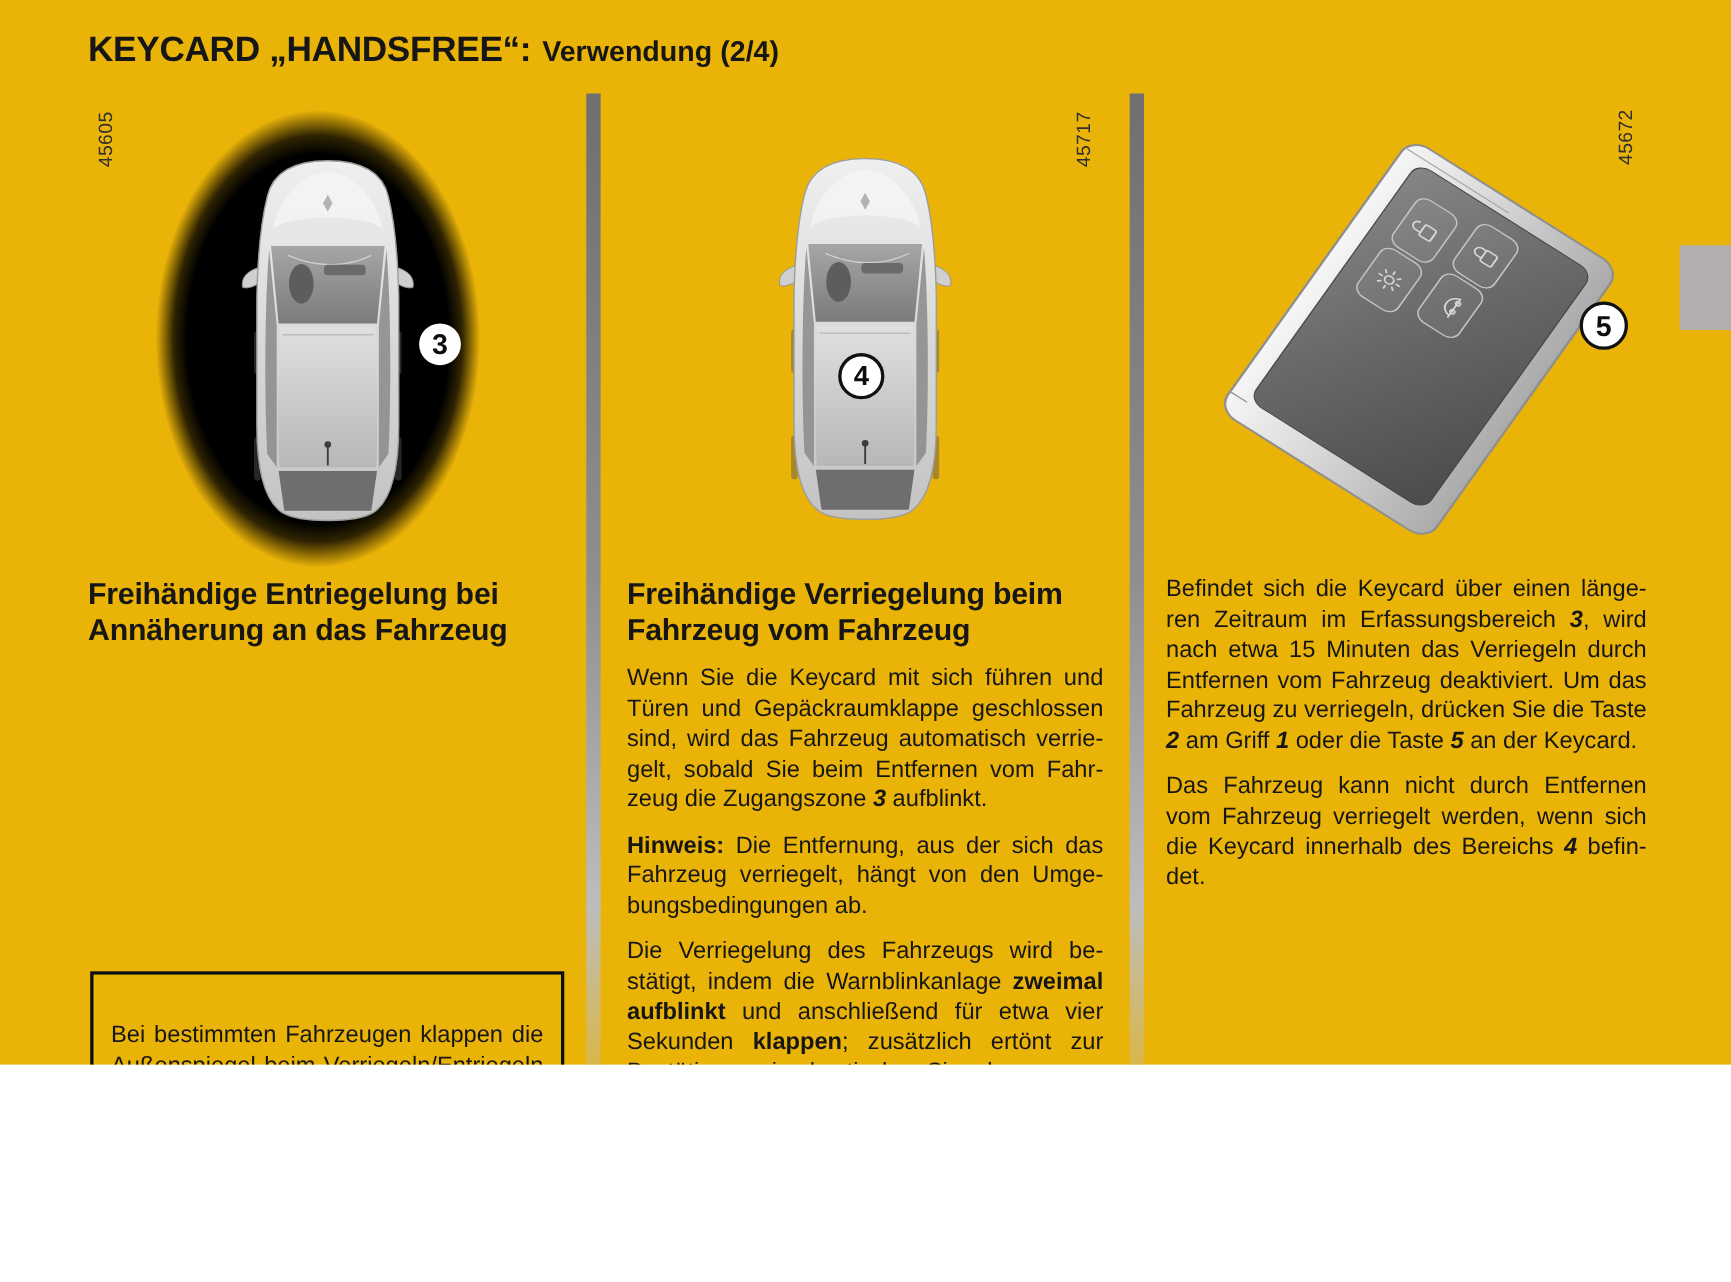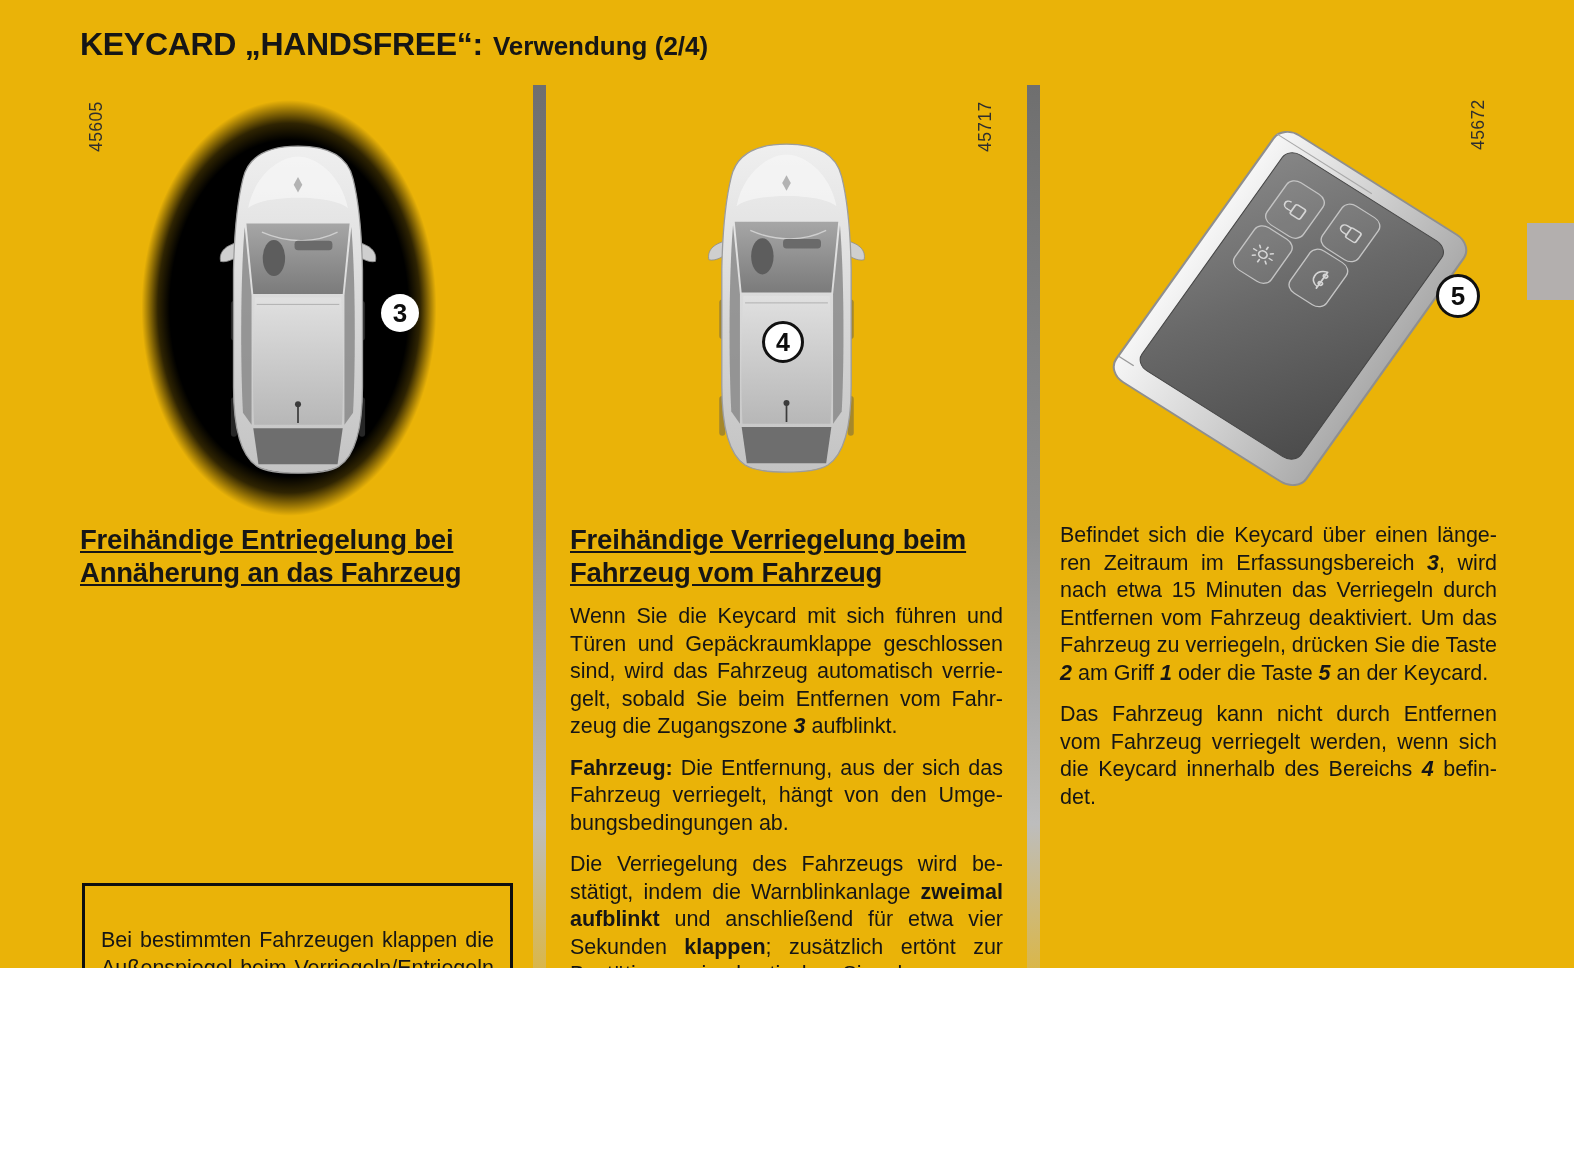--- a/index.html
+++ b/index.html
@@ -22,21 +22,21 @@
   .keycard-svg{position:absolute;left:1050px;top:85px;width:460px;height:440px;}
   .callout{position:absolute;z-index:3;background:#fff;color:#0d0d0d;border-radius:50%;
            display:flex;align-items:center;justify-content:center;font-weight:bold;}
   .c3{left:381px;top:294px;width:38px;height:38px;font-size:26px;}
   .c4{left:762px;top:321px;width:36px;height:36px;font-size:25px;border:3px solid #111;}
   .c5{left:1436px;top:274px;width:38px;height:38px;font-size:26px;border:3px solid #111;}
   .col{position:absolute;}
   .col1{left:80px;top:524px;width:433px;}
   .col2{left:570px;top:524px;width:433px;}
   .col3{left:1060px;top:522px;width:437px;}
-  .col h2{margin:0 0 14px 0;font-size:27.5px;line-height:32.5px;font-weight:bold;letter-spacing:-0.2px;text-decoration:underline;}
+  .col h2{margin:0 0 14px 0;font-size:27.5px;line-height:32.5px;font-weight:bold;letter-spacing:-0.2px;}
   .col p{margin:0 0 14px 0;font-size:21.5px;line-height:27.5px;text-align:justify;hyphens:manual;}
   .b{font-weight:bold;} .i{font-style:italic;}
   .note-box{position:absolute;left:82px;top:883px;width:431px;height:196px;box-sizing:border-box;
             border:3px solid #0f0f0f;padding:40px 16px 0 16px;}
   .note-box p{margin:0;font-size:21.5px;line-height:28px;text-align:justify;hyphens:manual;}
   .page-num{position:absolute;left:1450px;top:1094px;width:45px;text-align:right;font-size:22.5px;font-family:Liberation Serif, serif;}
   .defs-hidden{position:absolute;width:0;height:0;overflow:hidden;}
 </style>
 </head>
 <body>
@@ -156,21 +156,21 @@
   <section class="col col1">
     <h2>Freihändige Entriegelung bei Annäherung an das Fahrzeug</h2>
   </section>
   <div class="note-box">
     <p><span>Bei bestimmten Fahrzeugen klappen die Außenspiegel beim Verriegeln/Ent­riegeln des Fahrzeugs automatisch ein/aus. </span><span>➦ </span><span>1.89</span></p>
   </div>
 
   <section class="col col2">
     <h2>Freihändige Verriegelung beim Fahrzeug vom Fahrzeug</h2>
     <p><span>Wenn Sie die Keycard mit sich führen und Türen und Gepäckraumklappe geschlossen sind, wird das Fahrzeug automatisch verrie­gelt, sobald Sie beim Entfernen vom Fahr­zeug die Zugangszone </span><span class="b i">3</span><span> aufblinkt.</span></p>
-    <p><span class="b">Fahrzeug:</span><span> Die Entfernung, aus der sich das Fahrzeug verriegelt, hängt von den Umge­bungsbedingungen ab.</span></p>
+    <p><span class="b">Hinweis:</span><span> Die Entfernung, aus der sich das Fahrzeug verriegelt, hängt von den Umge­bungsbedingungen ab.</span></p>
     <p><span>Die Verriegelung des Fahrzeugs wird be­stätigt, indem die Warnblinkanlage </span><span class="b">zweimal aufblinkt</span><span> und anschließend für etwa vier Sekunden </span><span class="b">klappen</span><span>; zusätzlich ertönt zur Bestätigung ein akustisches Signal.</span></p>
   </section>
 
   <section class="col col3">
     <p><span>Befindet sich die Keycard über einen länge­ren Zeitraum im Erfassungsbereich </span><span class="b i">3</span><span>, wird nach etwa 15 Minuten das Verriegeln durch Entfernen vom Fahrzeug deaktiviert. Um das Fahrzeug zu verriegeln, drücken Sie die Taste </span><span class="b i">2</span><span> am Griff </span><span class="b i">1</span><span> oder die Taste </span><span class="b i">5</span><span> an der Keycard.</span></p>
     <p><span>Das Fahrzeug kann nicht durch Entfernen vom Fahrzeug verriegelt werden, wenn sich die Keycard innerhalb des Bereichs </span><span class="b i">4</span><span> befin­det.</span></p>
   </section>
 
   <div class="page-num">1.9</div>
 </div>

